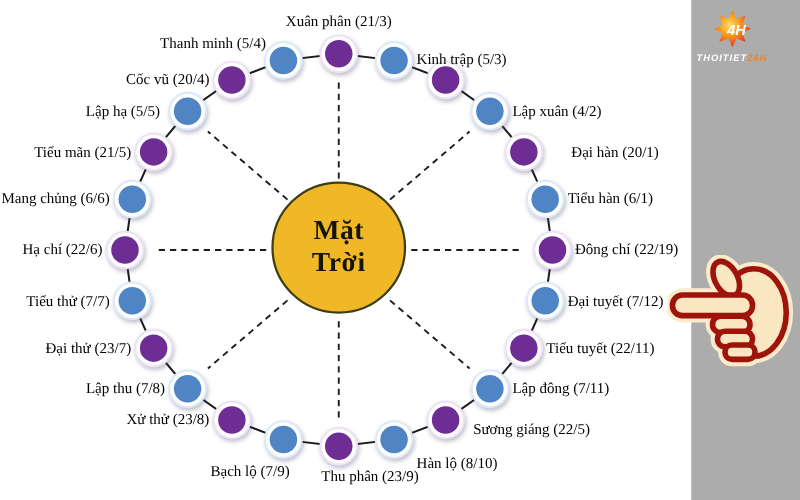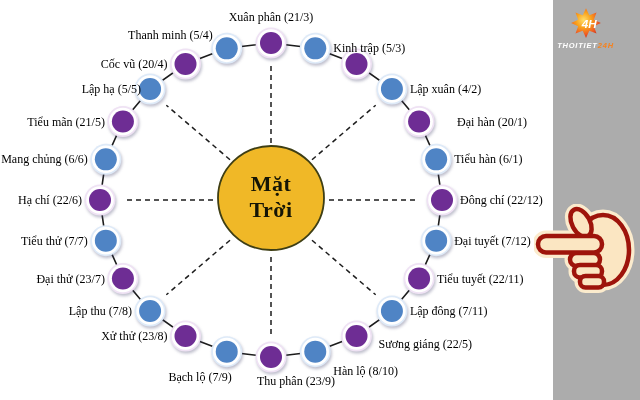--- a/index.html
+++ b/index.html
@@ -160,36 +160,36 @@
         <circle cx="226.7419432874688" cy="48.3496452726163" r="11" fill="#4F84C5"></circle>
       </g>
     </svg>
 
   <div id="labels">
       <div class="term-label" style="left: 271px; top: 25px; transform: translate(-50%, -100%);">Xuân phân (21/3)</div>
       <div class="term-label" style="left: 333.258px; top: 48.3496px; transform: translateY(-50%);">Kinh trập (5/3)</div>
       <div class="term-label" style="left: 409.915px; top: 88.9842px; transform: translateY(-50%);">Lập xuân (4/2)</div>
       <div class="term-label" style="left: 437.09px; top: 121.5px; transform: translateY(-50%); padding-left: 20px;">Đại hàn (20/1)</div>
       <div class="term-label" style="left: 454.173px; top: 159.365px; transform: translateY(-50%);">Tiểu hàn (6/1)</div>
-      <div class="term-label" style="left: 460px; top: 200px; transform: translateY(-50%);">Đông chí (22/12)</div>
+      <div class="term-label" style="left: 460px; top: 200px; transform: translateY(-50%);">Đông chí (22/19)</div>
       <div class="term-label" style="left: 454.173px; top: 240.635px; transform: translateY(-50%);">Đại tuyết (7/12)</div>
       <div class="term-label" style="left: 437.09px; top: 278.5px; transform: translateY(-50%);">Tiểu tuyết (22/11)</div>
       <div class="term-label" style="left: 409.915px; top: 311.016px; transform: translateY(-50%);">Lập đông (7/11)</div>
       <div class="term-label" style="left: 378.5px; top: 343.966px; transform: translateY(-50%);">Sương giáng (22/5)</div>
       <div class="term-label" style="left: 333.258px; top: 370.65px; transform: translateY(-50%);">Hàn lộ (8/10)</div>
       <div class="term-label" style="left: 296px; top: 381px; transform: translate(-50%, -50%);">Thu phân (23/9)</div>
       <div class="term-label" style="left: 231.742px; top: 376.65px; transform: translate(-100%, -50%);">Bạch lộ (7/9)</div>
       <div class="term-label" style="left: 167.5px; top: 335.966px; transform: translate(-100%, -50%);">Xử thử (23/8)</div>
       <div class="term-label" style="left: 132.085px; top: 311.016px; transform: translate(-100%, -50%);">Lập thu (7/8)</div>
       <div class="term-label" style="left: 104.91px; top: 278.5px; transform: translate(-100%, -50%);">Đại thử (23/7)</div>
       <div class="term-label" style="left: 87.8267px; top: 240.635px; transform: translate(-100%, -50%);">Tiểu thử (7/7)</div>
       <div class="term-label" style="left: 82px; top: 200px; transform: translate(-100%, -50%);">Hạ chí (22/6)</div>
       <div class="term-label" style="left: 87.8267px; top: 159.365px; transform: translate(-100%, -50%);">Mang chủng (6/6)</div>
       <div class="term-label" style="left: 104.91px; top: 121.5px; transform: translate(-100%, -50%);">Tiểu mãn (21/5)</div>
-      <div class="term-label" style="left: 141px; top: 88.9842px; transform: translate(-100%, -50%); text-align: right;">Lập hạ (5/5)</div>
+      <div class="term-label" style="left: 128px; top: 88.9842px; transform: translate(-100%, -50%); text-align: right;">Lập hạ (5/5)</div>
       <div class="term-label" style="left: 167.5px; top: 64.034px; transform: translate(-100%, -50%);">Cốc vũ (20/4)</div>
       <div class="term-label" style="left: 212.742px; top: 35.3496px; transform: translate(-100%, -50%);">Thanh minh (5/4)</div>
     </div>
 
   <div class="sidebar"></div>
 
   <div class="logo">
     <svg class="logo-sun" viewBox="0 0 32 32">
       <defs>
         <radialGradient id="sg" cx="42%" cy="40%" r="65%">

